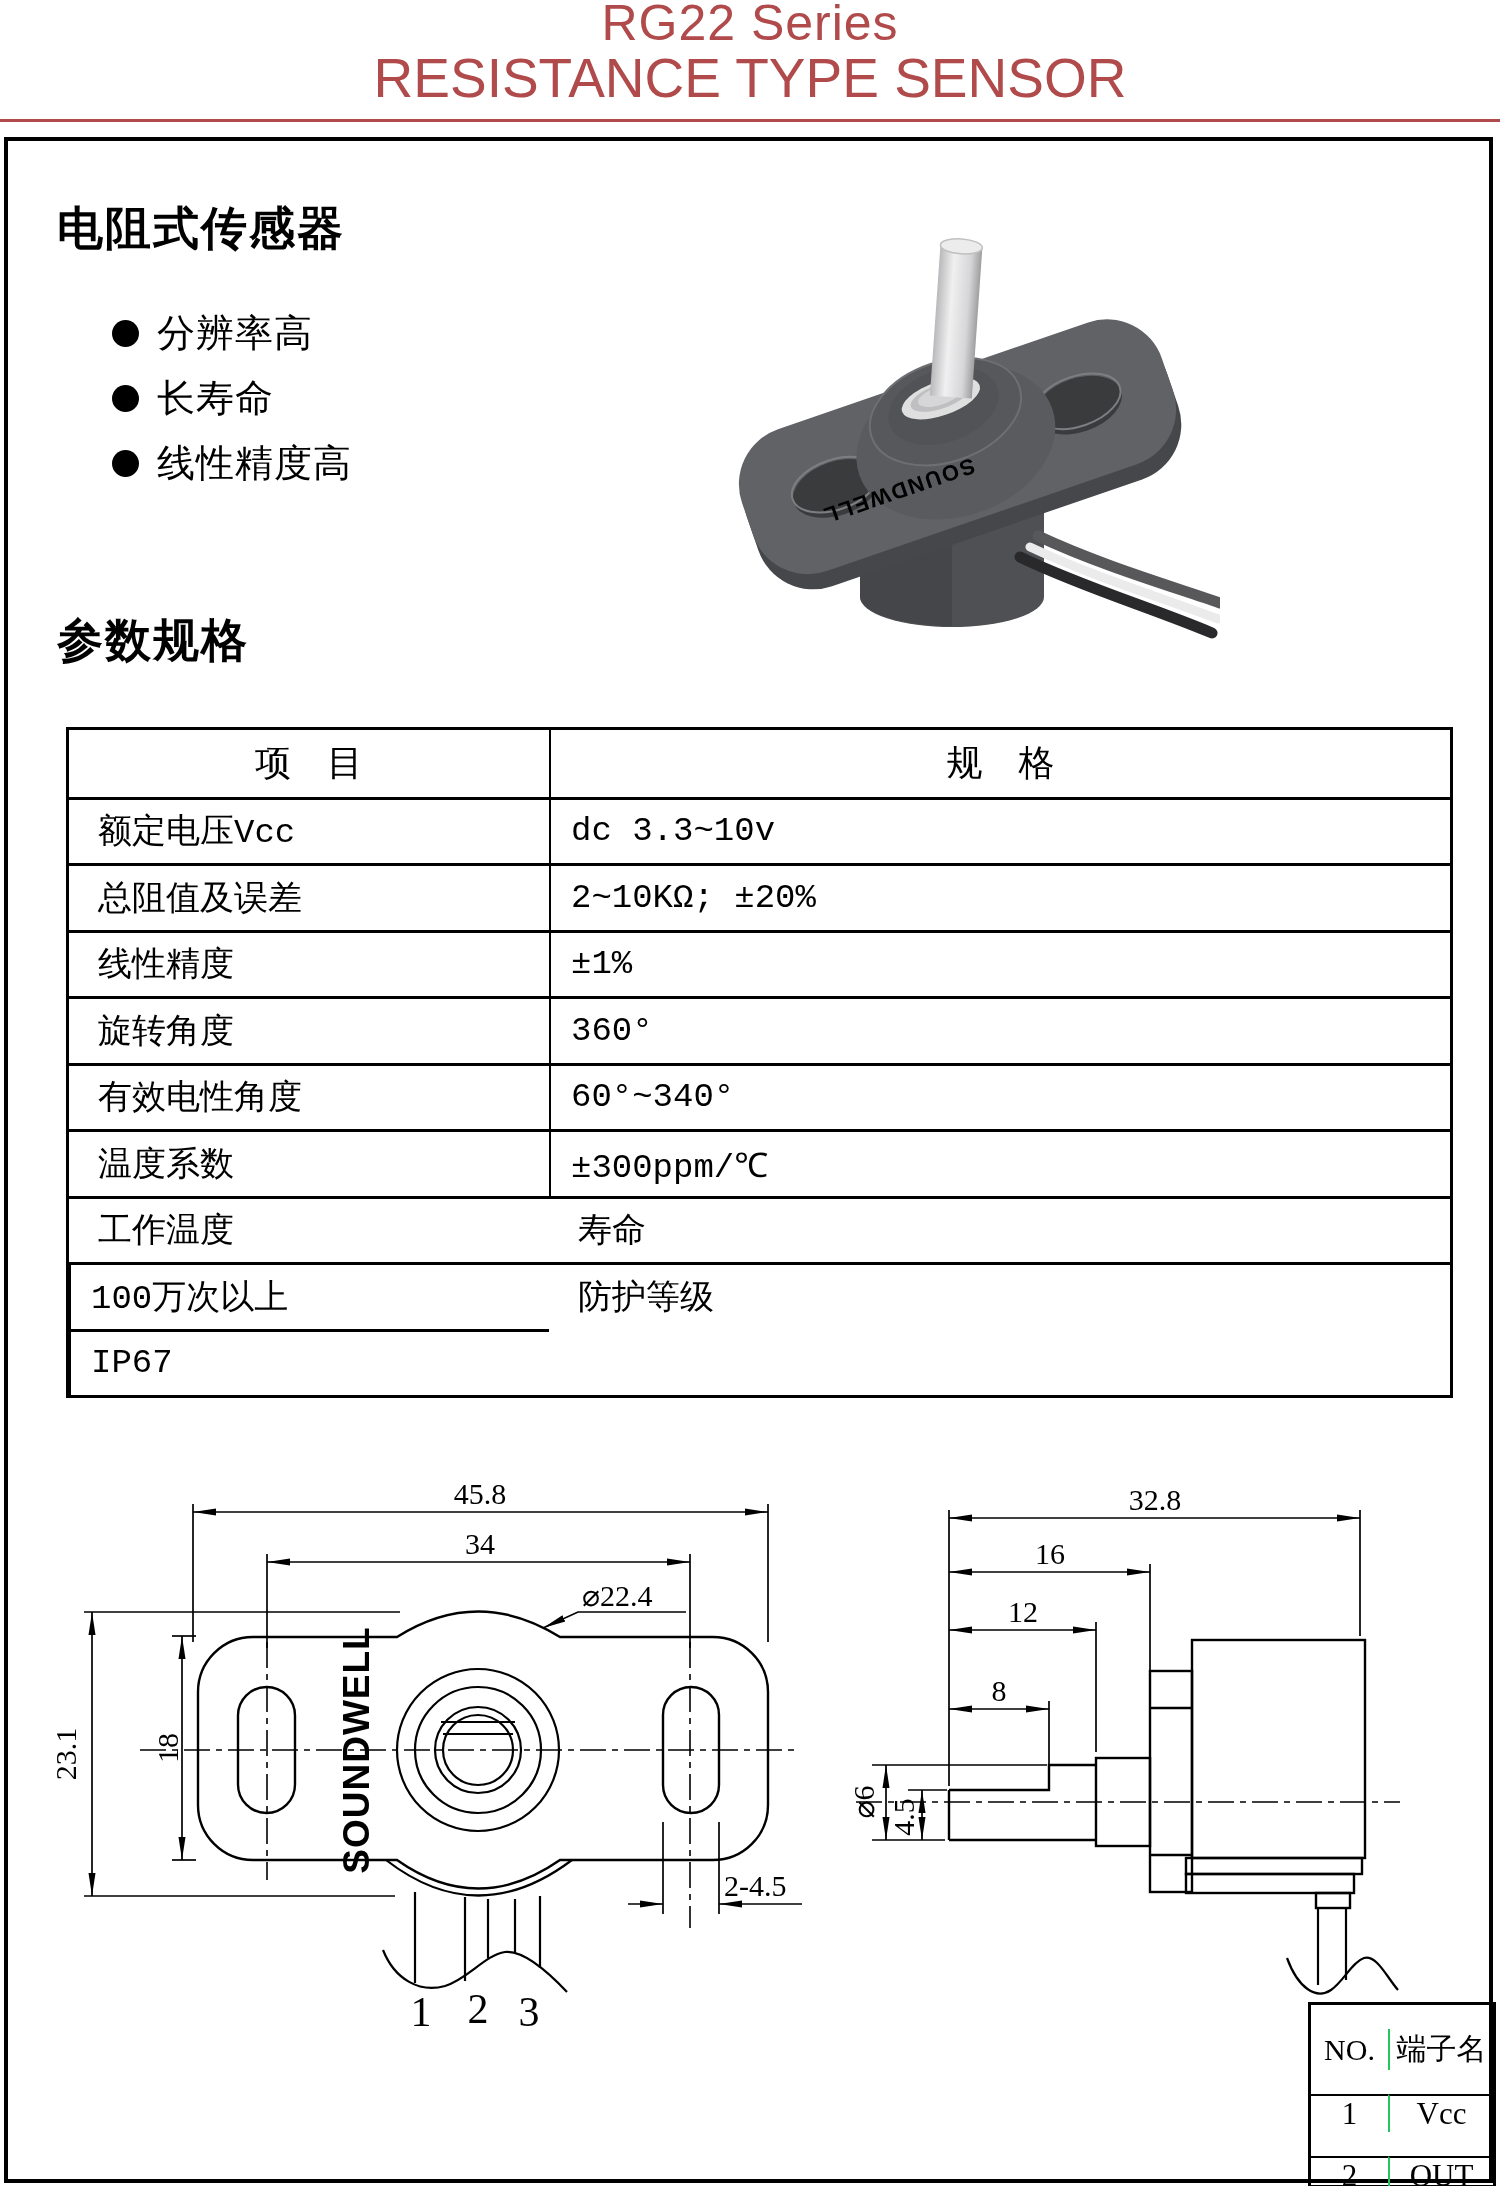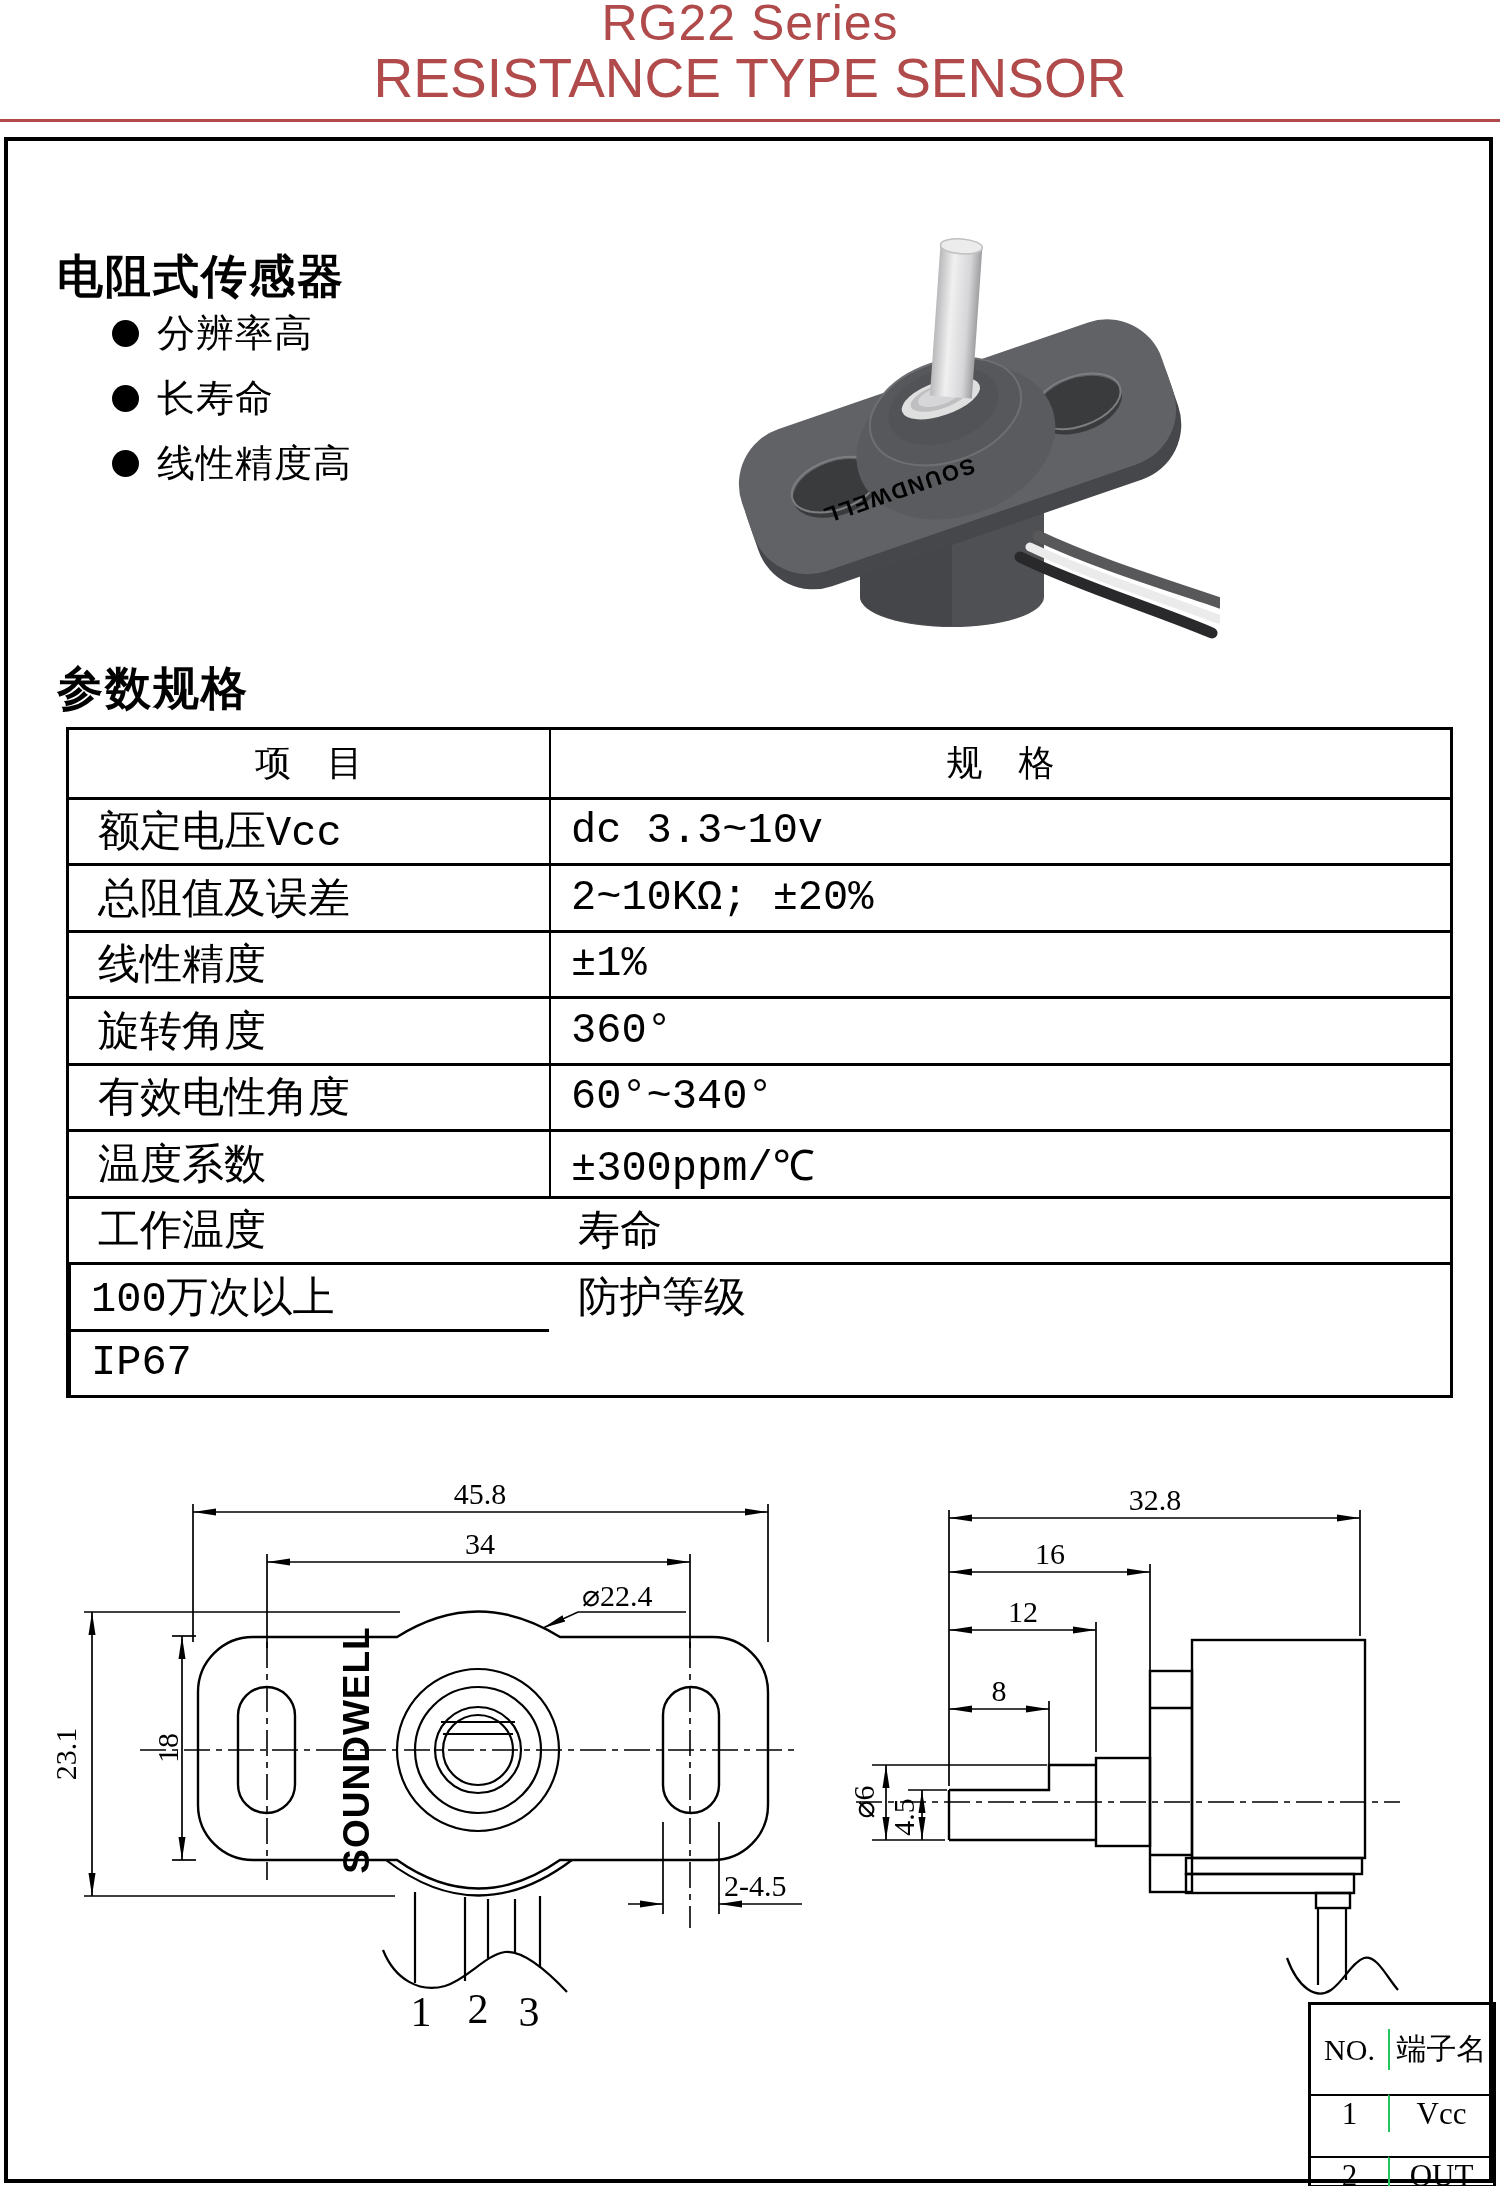--- a/index.html
+++ b/index.html
@@ -6,32 +6,32 @@
   body{width:1500px;height:2186px;position:relative;background:#fff;
        font-family:"Liberation Sans",sans-serif;color:#000;overflow:hidden;}
   .abs{position:absolute;}
   
   .title{top:-6px;left:0;width:1500px;text-align:center;font-size:50px;color:#b04a4b;letter-spacing:1px;}
   .subtitle{top:46px;left:0;width:1500px;text-align:center;font-size:55px;color:#b04a4b;}
   .red-rule{top:119px;left:0;width:1500px;height:3px;background:#b04a4b;}
   
   .frame{left:4px;top:137px;width:1481px;height:2038px;border:4px solid #000;}
   
-  .cn-heading{font-weight:600;font-size:46px;letter-spacing:2px;margin-top:48px;}
+  .cn-heading{font-weight:600;font-size:46px;letter-spacing:2px;}
   .h-intro{left:57px;top:198px;}
   .h-params{left:57px;top:610px;}
   .feature{left:112px;height:42px;display:flex;align-items:center;gap:18px;}
   .f1{top:312px;} .f2{top:377px;} .f3{top:442px;}
   .dot{width:27px;height:27px;border-radius:50%;background:#000;flex:0 0 auto;}
   .feature span.lbl{font-size:38px;font-weight:500;letter-spacing:1px;}
   
   .spec-table{left:66px;top:727px;width:1381px;height:665px;border:3px solid #000;
               display:grid;grid-template-columns:480px 1fr;grid-auto-rows:1fr;
               font-family:Liberation Mono, monospace;}
-  .spec-table .cell{display:flex;align-items:center;font-size:42px;border-top:3px solid #000;}
+  .spec-table .cell{display:flex;align-items:center;font-size:34px;border-top:3px solid #000;}
   .spec-table .cell.c2{border-left:2px solid #000;padding-left:20px;}
   .spec-table .cell.c1{padding-left:29px;}
   .spec-table .cell.head{border-top:none;justify-content:center;padding-left:0;font-size:36px;}
   
   .term-table{left:1308px;top:2002px;width:182px;height:180px;border:3px solid #000;
               display:grid;grid-template-columns:77px 1fr;grid-auto-rows:1fr;
               font-family:"Liberation Serif",serif;}
   .term-table .cell{display:flex;align-items:center;justify-content:center;font-size:31px;border-top:2px solid #000;margin-top:24px;}
   .term-table .cell.c2{border-left:2px solid #22c55e;}
   .term-table .cell.head{border-top:none;font-size:30px;}

